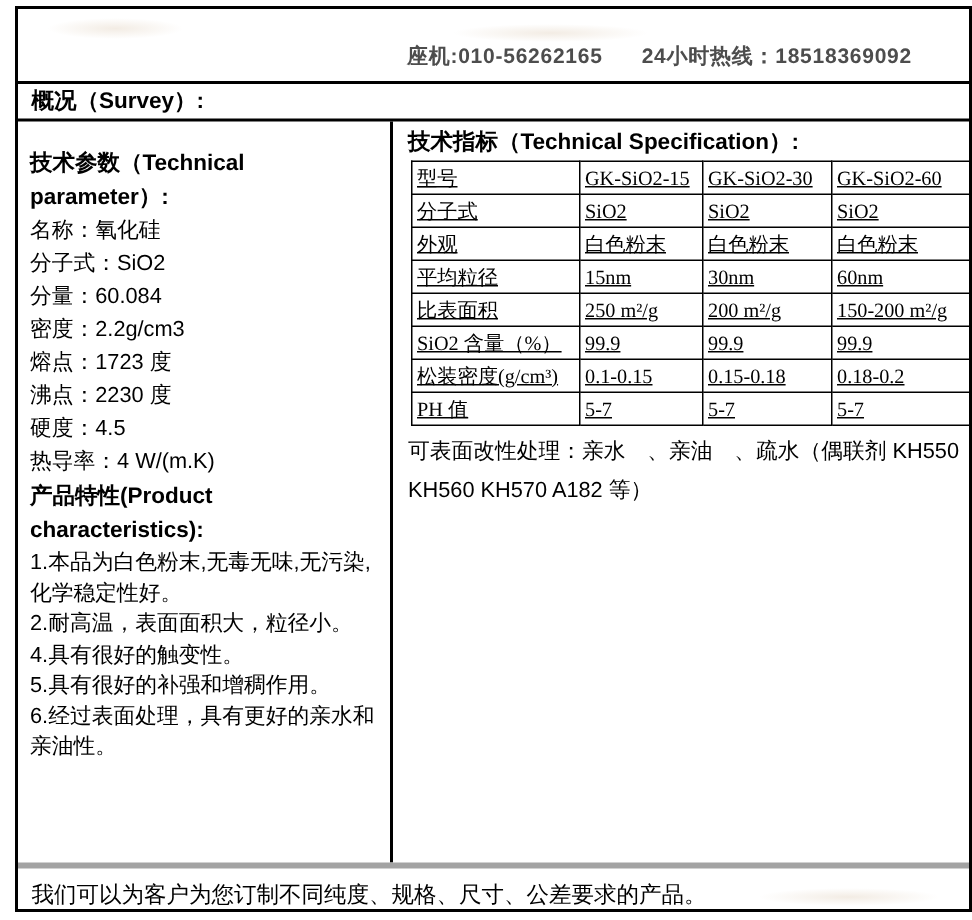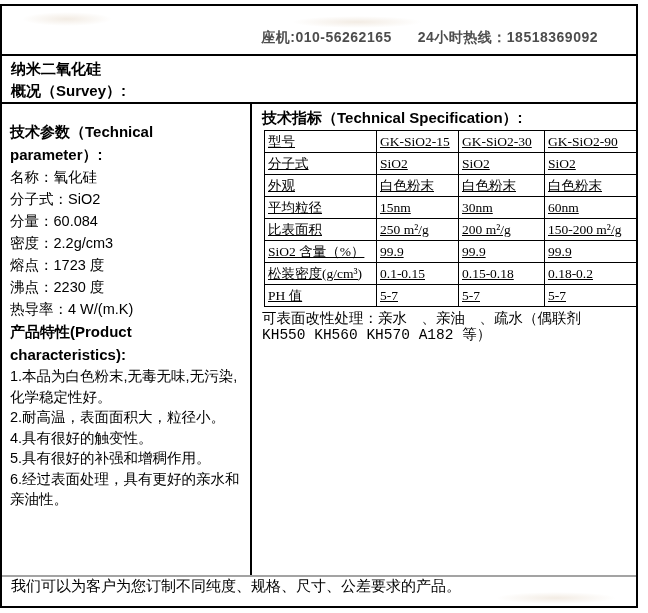--- a/index.html
+++ b/index.html
@@ -1,21 +1,21 @@
 <!DOCTYPE html>
 <html><head>
 <meta charset="utf-8">
 <style>
   html,body{margin:0;padding:0;background:#ffffff;}
   body{
     width:648px;height:613px;position:relative;overflow:hidden;
     font-family:"Liberation Sans","DejaVu Sans",sans-serif;color:#000;
   }
   .doc{
-    position:absolute;left:0;top:4px;width:638px;height:604px;
+    position:absolute;left:10px;top:4px;width:638px;height:604px;
     border:2px solid #000;box-sizing:border-box;
     display:flex;flex-direction:column;background:#fff;
   }
   .watermark{position:absolute;border-radius:50%;pointer-events:none;
     background:radial-gradient(closest-side,rgba(214,192,165,0.30),rgba(214,192,165,0));}
   .header-row{
     height:50px;flex:0 0 50px;border-bottom:2px solid #000;
     display:flex;align-items:flex-end;justify-content:flex-end;
     padding:0 38px 7px 0;box-sizing:border-box;
   }
@@ -31,56 +31,56 @@
   .right-col{flex:1;padding:2px 6px 13px 10px;min-width:0;}
   .section-heading{font-size:15px;font-weight:bold;line-height:23px;}
   .param-line{font-size:14.5px;line-height:22px;}
   .char-line{font-size:14.5px;line-height:20.5px;}
   .spec-table{border-collapse:collapse;margin:1px 0 4px 2px;width:372px;table-layout:fixed;
     font-family:"Liberation Serif","DejaVu Serif",serif;text-decoration:underline;}
   .spec-table td{border:1px solid #000;font-size:13.5px;height:19px;
     padding:1px 3px;overflow:hidden;white-space:nowrap;}
   .spec-table col.c0{width:112px}.spec-table col.c1{width:82px}
   .spec-table col.c2{width:86px}.spec-table col.c3{width:92px}
-  .spec-note{font-size:14.5px;line-height:16px;margin-top:3px;
-    font-family:Liberation Mono, monospace;}
-  .footer-row{flex:0 0 31px;border-top:2px solid #a3a3a3;display:flex;align-items:flex-start;
+  .spec-note{font-size:14.5px;line-height:26px;margin-top:3px;
+    font-family:Liberation Sans, sans-serif;}
+  .footer-row{flex:0 0 31px;border-top:4px solid #a3a3a3;display:flex;align-items:flex-end;
     padding:0 9px;box-sizing:border-box;}
   .footer-text{font-size:15px;}
 </style>
 </head>
 <body>
 
 <div class="doc">
 
   <div class="watermark" style="left:20px;top:6px;width:90px;height:14px;"></div>
   <div class="watermark" style="left:290px;top:10px;width:130px;height:12px;"></div>
   <div class="watermark" style="right:20px;bottom:2px;width:120px;height:12px;"></div>
 
   <div class="header-row">
     <div class="header-phone">
       <span>座机:010-56262165</span><span class="gap"></span><span>24小时热线：18518369092</span>
     </div>
   </div>
 
   <div class="intro">
-    <div class="doc-title">纳米二氧化硅</div>
     <div class="survey-heading">概况（Survey）:</div>
   </div>
 
   <div class="columns">
 
     <div class="left-col">
       <div class="section-heading">技术参数（Technical parameter）:</div>
       <div class="param-line">名称：氧化硅</div>
       <div class="param-line">分子式：SiO2</div>
       <div class="param-line">分量：60.084</div>
       <div class="param-line">密度：2.2g/cm3</div>
       <div class="param-line">熔点：1723 度</div>
       <div class="param-line">沸点：2230 度</div>
+      <div class="param-line">硬度：4.5</div>
       <div class="param-line">热导率：4 W/(m.K)</div>
       <div class="section-heading">产品特性(Product characteristics):</div>
       <div class="char-line">1.本品为白色粉末,无毒无味,无污染,化学稳定性好。</div>
       <div class="char-line">2.耐高温，表面面积大，粒径小。</div>
       <div class="char-line">4.具有很好的触变性。</div>
       <div class="char-line">5.具有很好的补强和增稠作用。</div>
       <div class="char-line">6.经过表面处理，具有更好的亲水和亲油性。</div>
 
     </div>
 
@@ -91,21 +91,21 @@
             <col class="c0">
             <col class="c1">
             <col class="c2">
             <col class="c3">
           </colgroup>
         <tbody>
             <tr>
           <td>型号</td>
           <td>GK-SiO2-15</td>
           <td>GK-SiO2-30</td>
-          <td>GK-SiO2-90</td>
+          <td>GK-SiO2-60</td>
         </tr>
         <tr>
           <td>分子式</td>
           <td>SiO2</td>
           <td>SiO2</td>
           <td>SiO2</td>
         </tr>
         <tr>
           <td>外观</td>
           <td>白色粉末</td>

